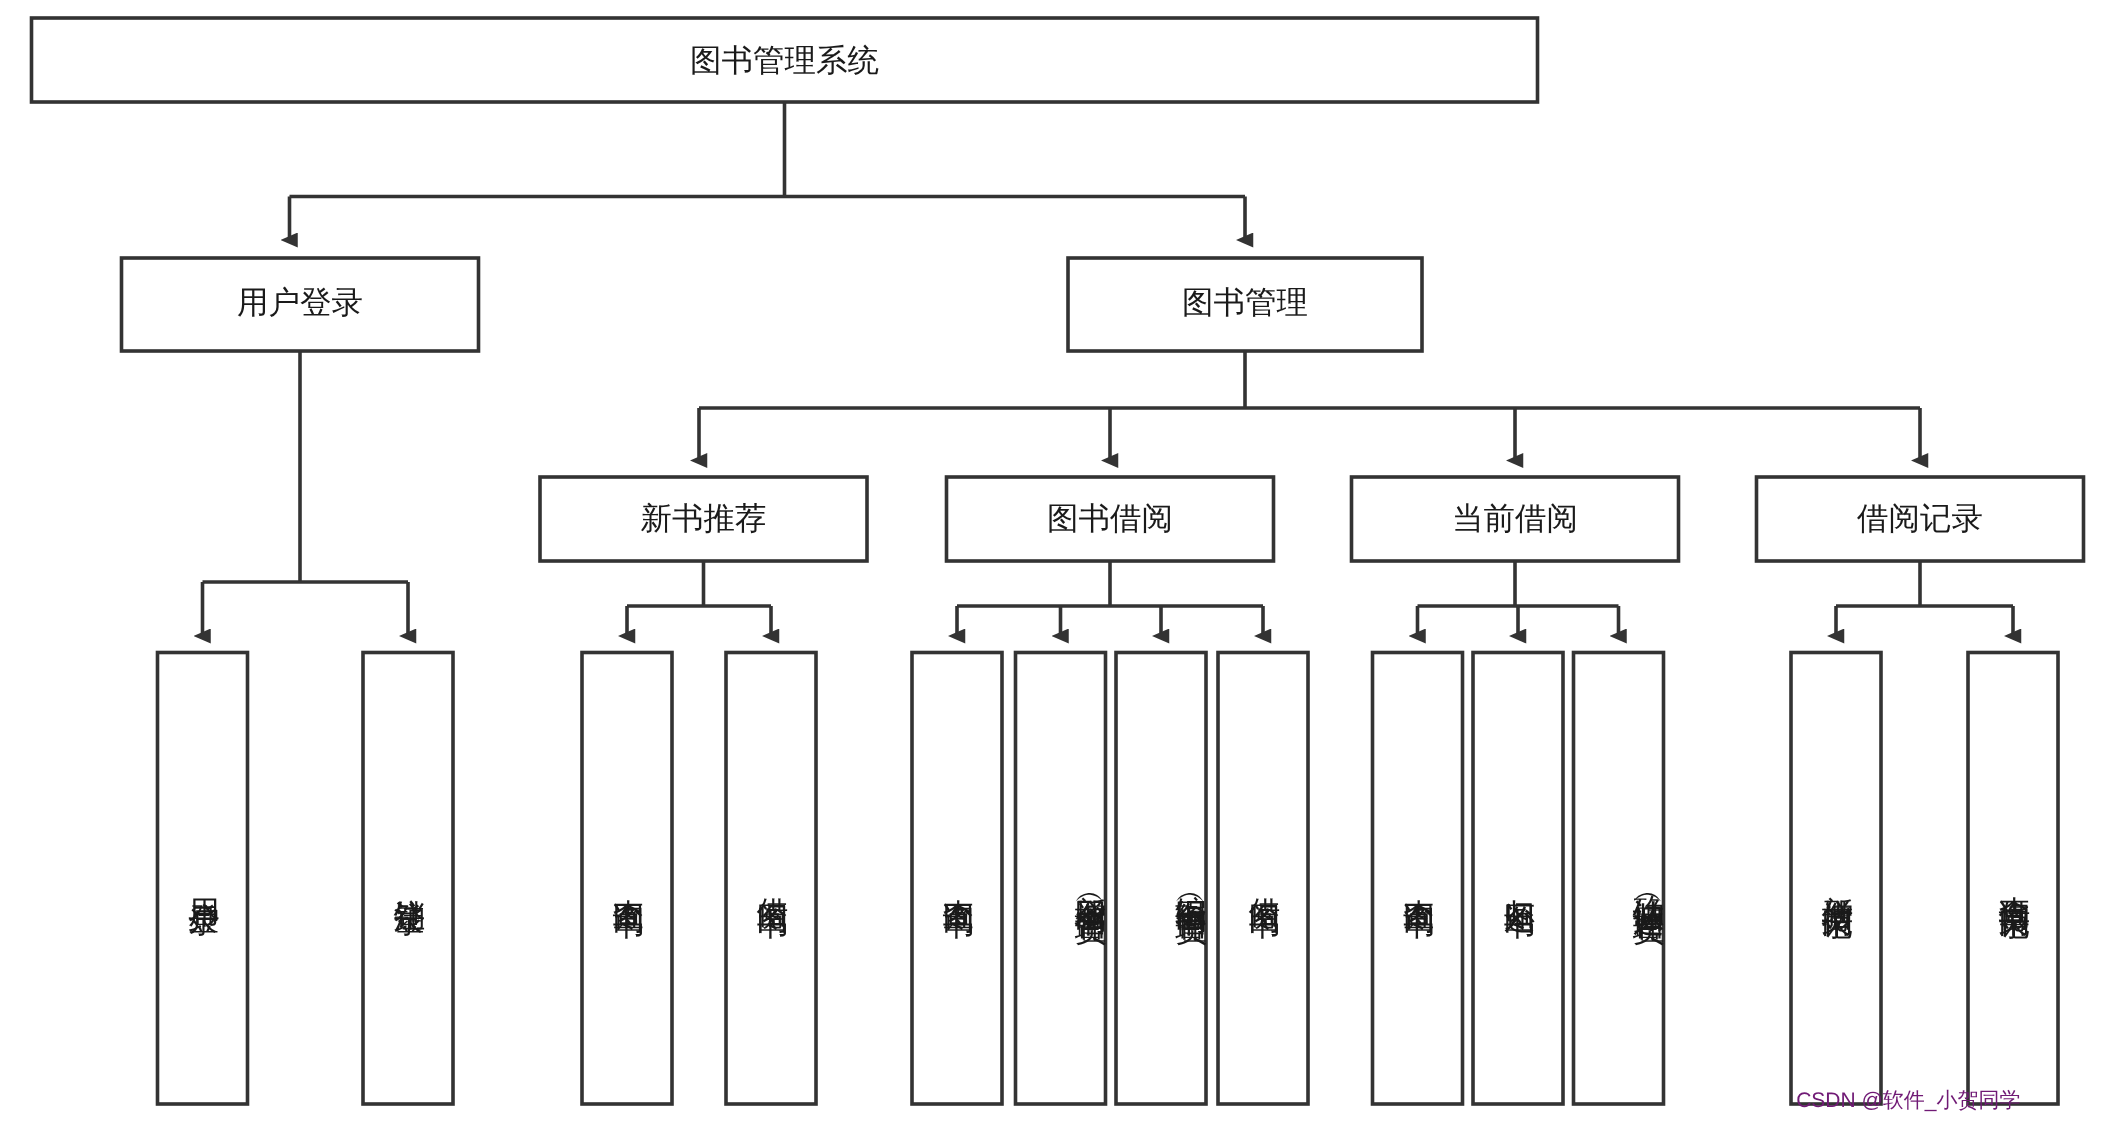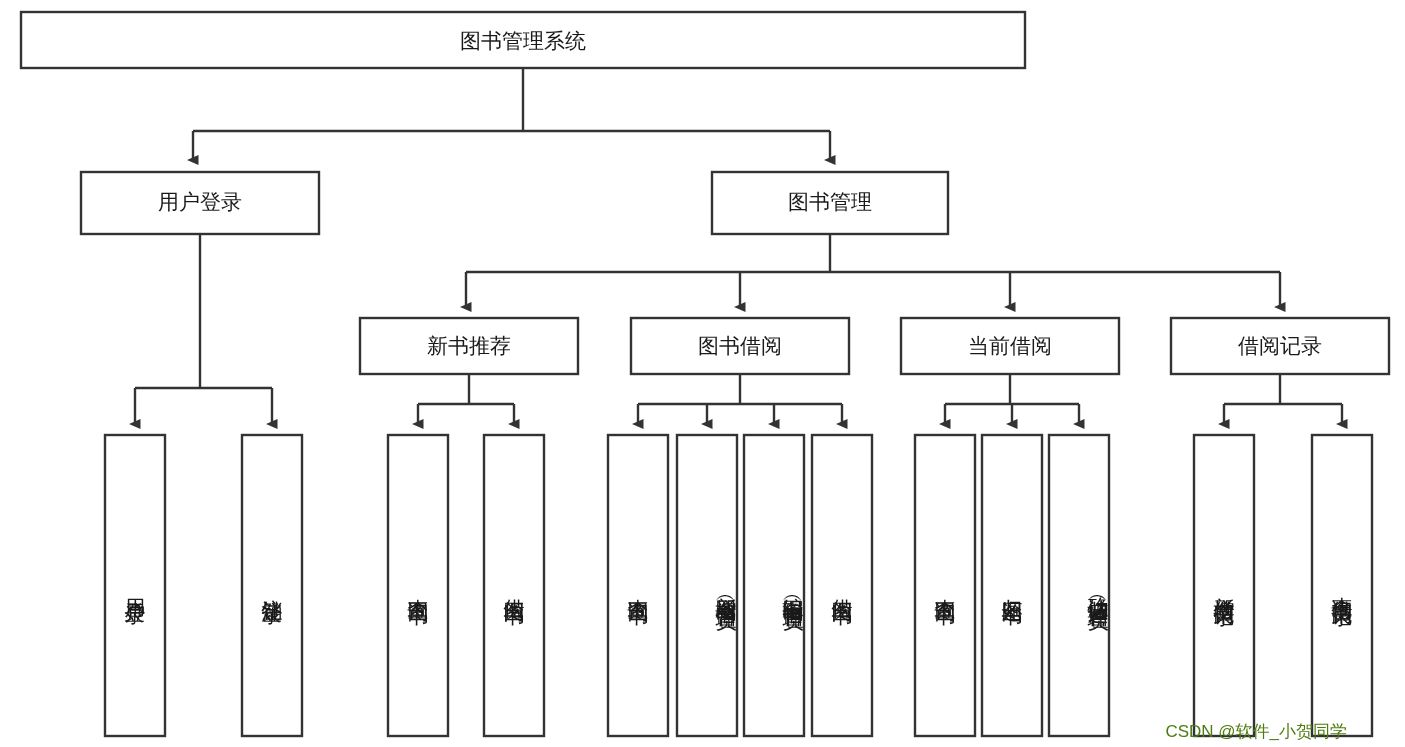--- a/index.html
+++ b/index.html
@@ -65,22 +65,22 @@
     white-space: pre;
   }
   .leaf-label.center-v {
     align-items: center;
   }
   .watermark {
     position: absolute;
     right: 10px;
     bottom: 4px;
     font-family: "Liberation Sans", "DejaVu Sans", sans-serif;
-    font-size: 17px;
-    color: #4d7c0f;
+    font-size: 14px;
+    color: #701a75;
     white-space: nowrap;
     user-select: none;
   }
 </style>
 </head>
 <body>
 
 <div id="diagram-root">
 
   <svg class="diagram-canvas" viewBox="0 0 1405 747">

